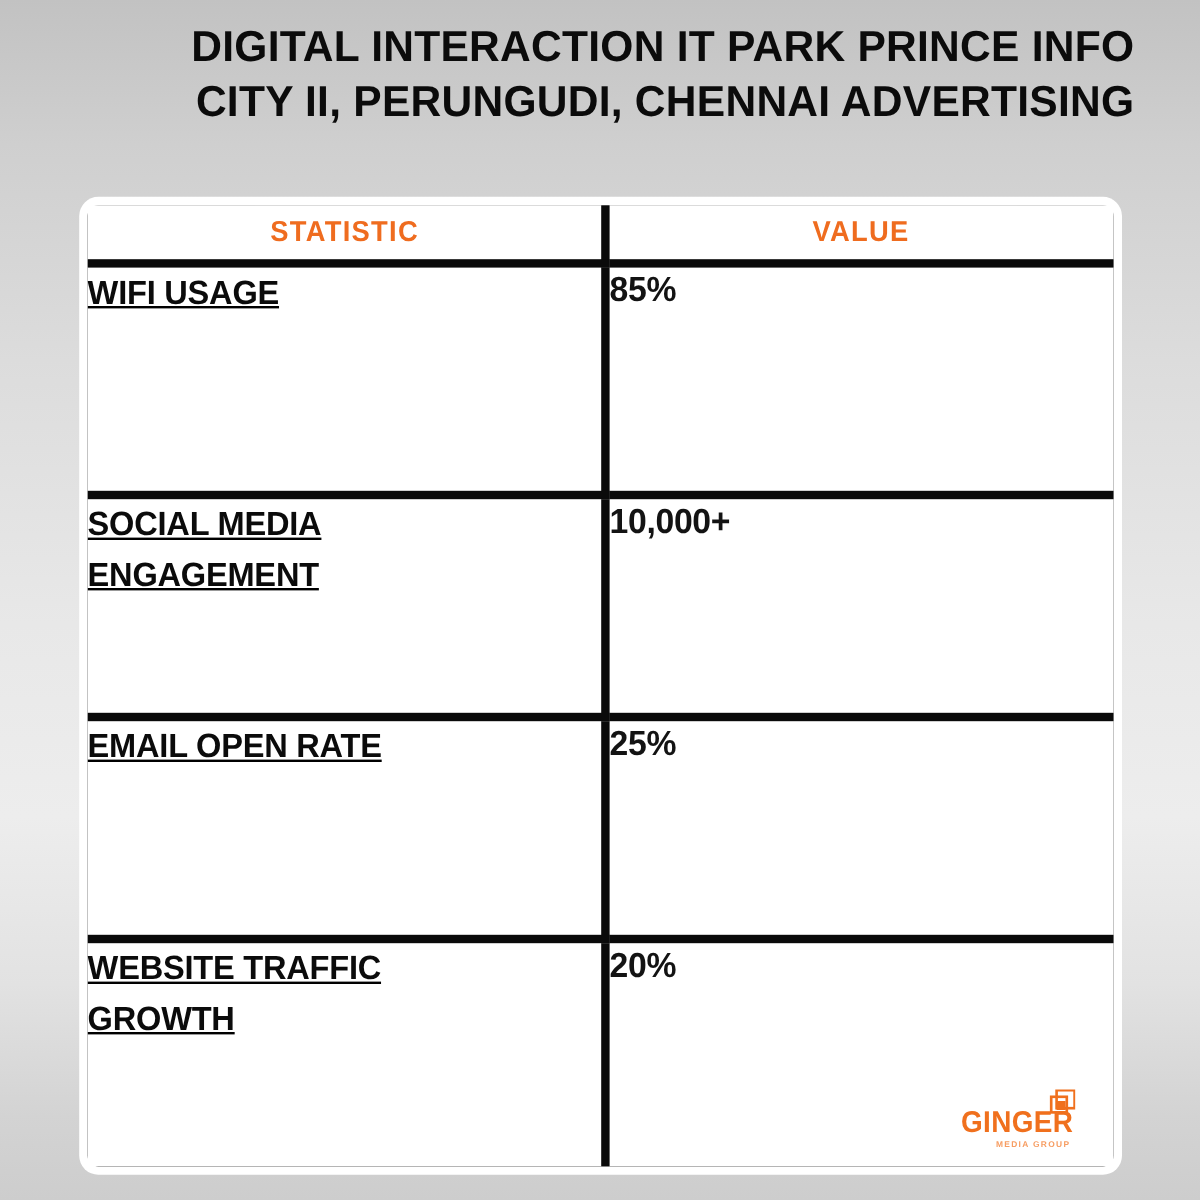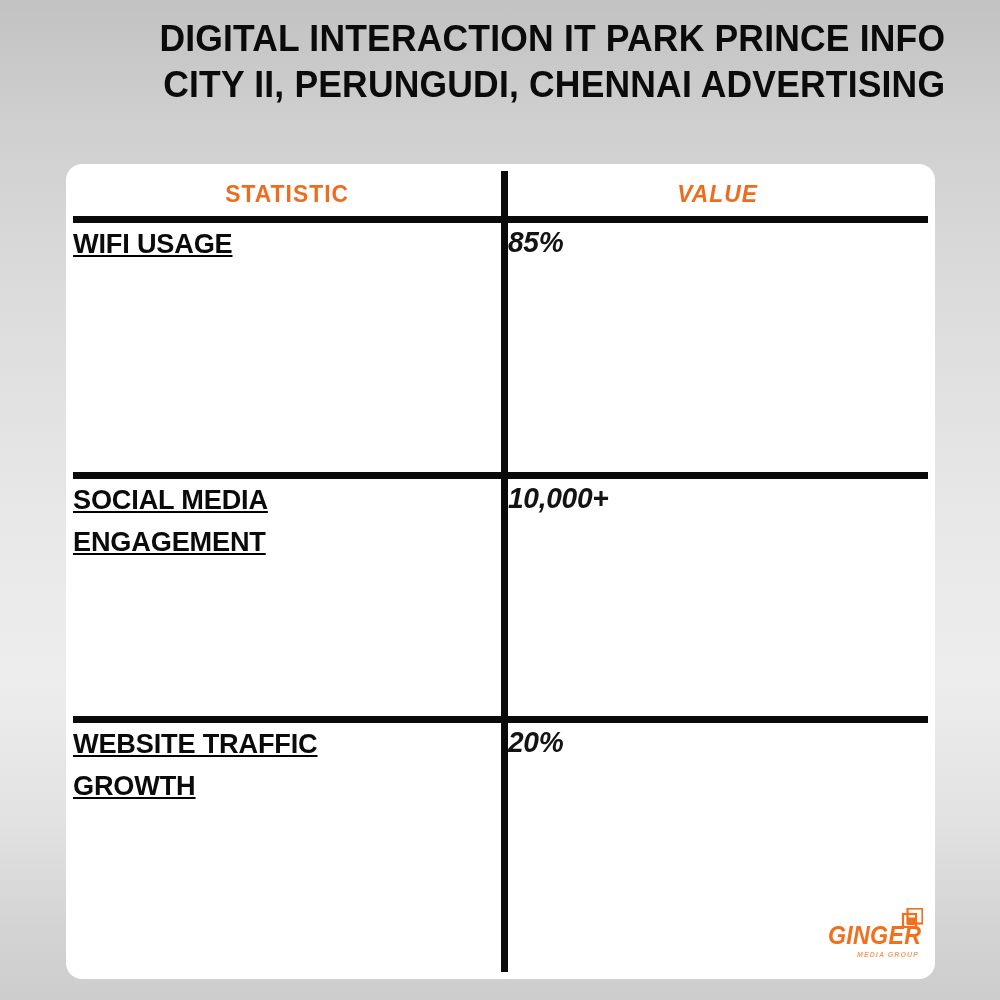--- a/index.html
+++ b/index.html
@@ -69,21 +69,20 @@
     border-right: 7px solid #0a0a0a;
     border-bottom: 7px solid #0a0a0a;
     vertical-align: top;
     padding: 0;
     margin-left: 34px;
   }
 
   .stat-table td:last-child,
   .stat-table th:last-child {
     border-right: none;
-    font-style: italic;
   }
 
   .stat-table tr:last-child td {
     border-bottom: none;
   }
 
   col.c-stat { width: 431px; }
   col.c-val  { width: 424px; }
 
   
@@ -137,21 +136,21 @@
     transform-origin: left top;
     display: block;
   }
 
   
   .cell-val.with-logo { position: relative; }
 
   
   .logo {
     position: absolute;
-    right: 3px;
+    right: 30px;
     bottom: 10px;
     width: 120px;
     height: 54px;
   }
 
   .logo-mark {
     position: absolute;
     right: 2px;
     top: 0;
     width: 26px;
@@ -223,20 +222,28 @@
       </tr>
       <tr class="data-row tall">
         <td class="cell-stat">
           <span class="stat-text">SOCIAL MEDIA
 ENGAGEMENT</span>
         </td>
         <td class="cell-val">
           <span class="val-text">10,000+</span>
         </td>
       </tr>
+      <tr class="data-row tall">
+        <td class="cell-stat">
+          <span class="stat-text">EMAIL OPEN RATE</span>
+        </td>
+        <td class="cell-val">
+          <span class="val-text">25%</span>
+        </td>
+      </tr>
       <tr class="data-row">
         <td class="cell-stat">
           <span class="stat-text">WEBSITE TRAFFIC
 GROWTH</span>
         </td>
         <td class="cell-val with-logo">
           <span class="val-text">20%</span>
 
           <div class="logo">
             <span class="logo-mark">

